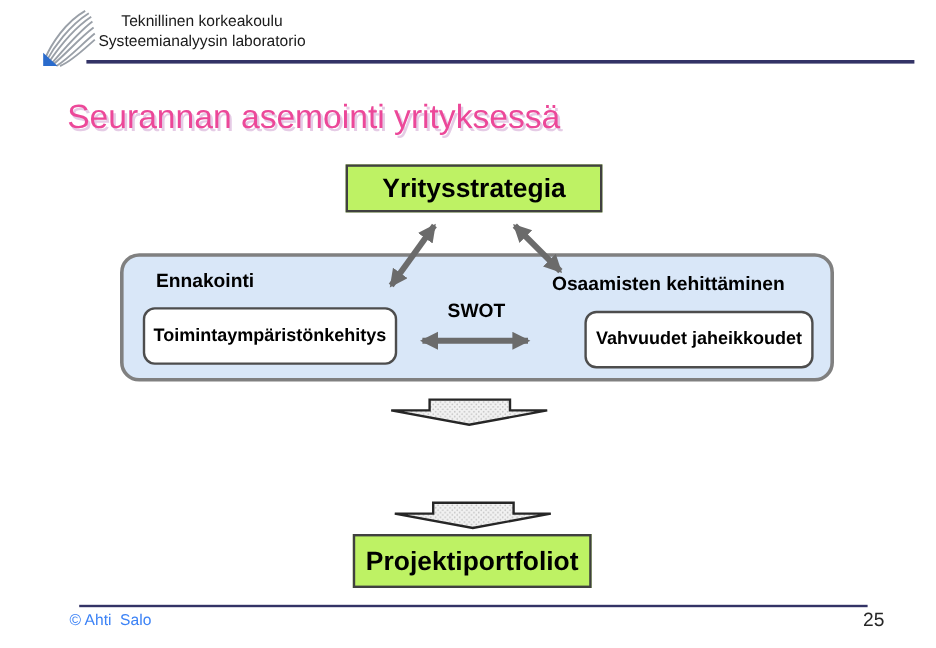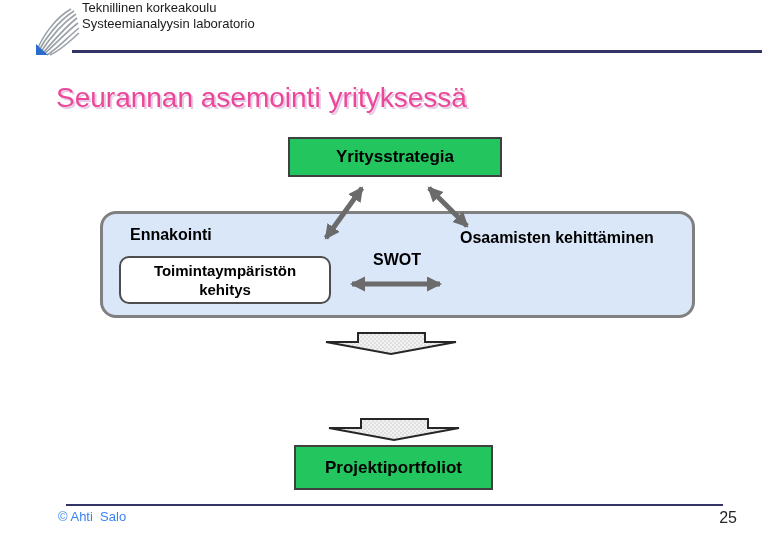--- a/index.html
+++ b/index.html
@@ -5,54 +5,54 @@
   html,body { margin:0; padding:0; background:#ffffff; }
   body { font-family:"Liberation Sans", sans-serif; }
   .slide {
     position:relative; width:780px; height:540px;
     background:#ffffff; overflow:hidden;
   }
   .abs { position:absolute; box-sizing:border-box; }
 
   
   .logo { left:35px; top:8px; width:45px; height:48px; }
-  .org { left:82px; top:0; font-size:13px; line-height:16px; color:#1a1a1a; }
+  .org { left:82px; top:10px; font-size:13px; line-height:16px; color:#1a1a1a;text-align:center; }
   .header-rule { left:72px; top:50px; width:690px; height:3px; background:#333366; }
 
   
   .title {
     left:56px; top:82px; width:640px;
     font-size:28px; font-weight:400; color:#ec4899;
     text-shadow:2px 2px 0 rgba(207,160,207,0.55);
   }
 
   
   .rect-box {
-    background:#22c55e; border:2px solid #404040;
+    background:#bef264; border:2px solid #404040;
     display:flex; align-items:center; justify-content:center;
-    font-weight:bold; font-size:17px; color:#000; text-align:center;
+    font-weight:bold; font-size:22px; color:#000; text-align:center;
   }
   .box-yritys  { left:288px; top:137px; width:214px; height:40px; }
   .box-tekno   { left:294px; top:361px; width:199px; height:45px; }
   .box-projekti{ left:294px; top:445px; width:199px; height:45px; }
 
   
   .panel {
     left:100px; top:211px; width:595px; height:107px;
     background:#d9e7f8; border:3px solid #808080; border-radius:16px;
   }
   .lbl { font-weight:bold; font-size:16px; color:#000; white-space:nowrap; }
   .lbl-ennakointi { left:130px; top:226px; }
   .lbl-osaaminen  { left:460px; top:229px; }
   .lbl-swot       { left:347px; top:251px; width:100px; text-align:center; }
 
   
   .round-box {
     background:#ffffff; border:2.5px solid #4d4d4d; border-radius:10px;
-    display:flex; flex-direction:column; align-items:center; justify-content:center;
+    display:flex; flex-direction:row; align-items:center; justify-content:center;
     font-weight:bold; font-size:15px; line-height:1.3; color:#000; text-align:center;
   }
   .box-toiminta { left:119px; top:256px; width:212px; height:48px; }
   .box-vahvuus  { left:487px; top:259px; width:191px; height:48px; }
 
   
   .arrows { left:0; top:0; width:780px; height:540px; pointer-events:none; }
 
   
   .footer-rule { left:66px; top:504px; width:657px; height:2px; background:#333366; }
@@ -90,20 +90,24 @@
 
   <div class="abs panel"></div>
   <div class="abs lbl lbl-ennakointi">Ennakointi</div>
   <div class="abs lbl lbl-osaaminen">Osaamisten kehittäminen</div>
   <div class="abs lbl lbl-swot">SWOT</div>
 
   <div class="abs round-box box-toiminta">
     <span>Toimintaympäristön</span>
     <span>kehitys</span>
   </div>
+  <div class="abs round-box box-vahvuus">
+    <span>Vahvuudet ja</span>
+    <span>heikkoudet</span>
+  </div>
 
   <div class="abs rect-box box-projekti">
     <span>Projektiportfoliot</span>
   </div>
 
   <svg class="abs arrows" viewBox="0 0 780 540">
     <defs>
       <marker id="ah" markerWidth="3.2" markerHeight="3.2" refX="2.6" refY="1.5" orient="auto-start-reverse">
         <path d="M0,0 L3,1.5 L0,3 z" fill="#6b6b6b"></path>
       </marker>

